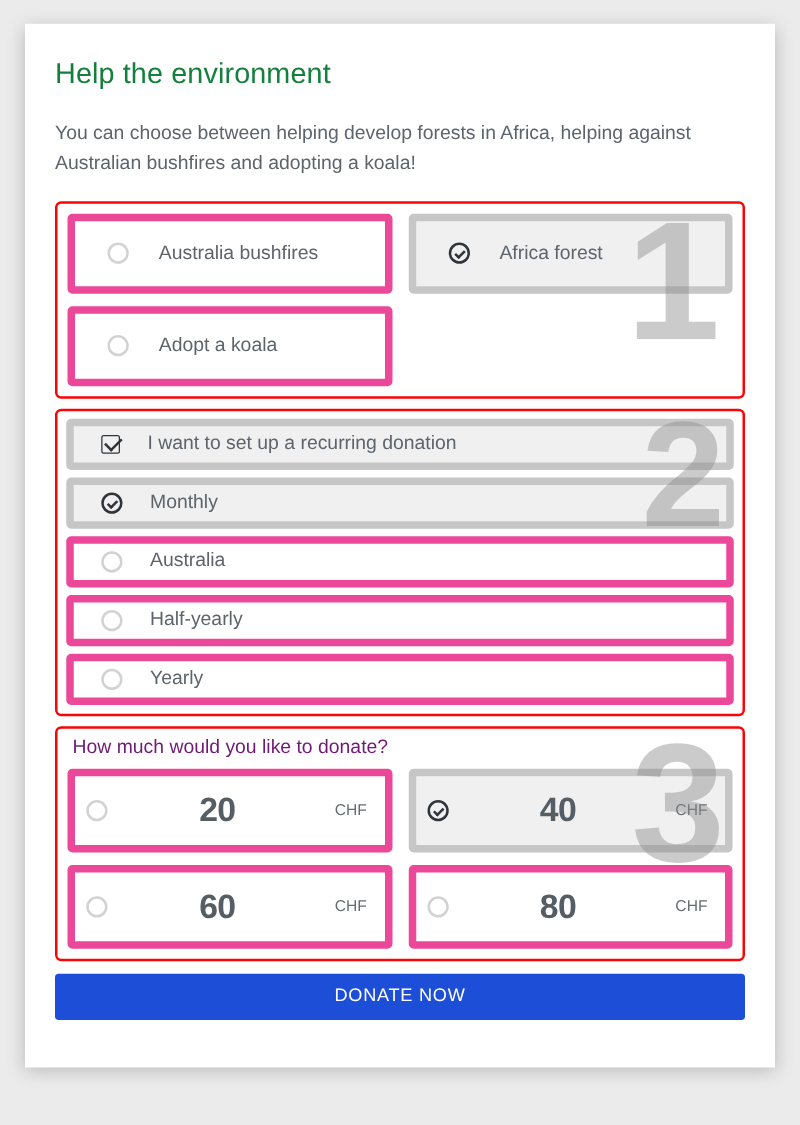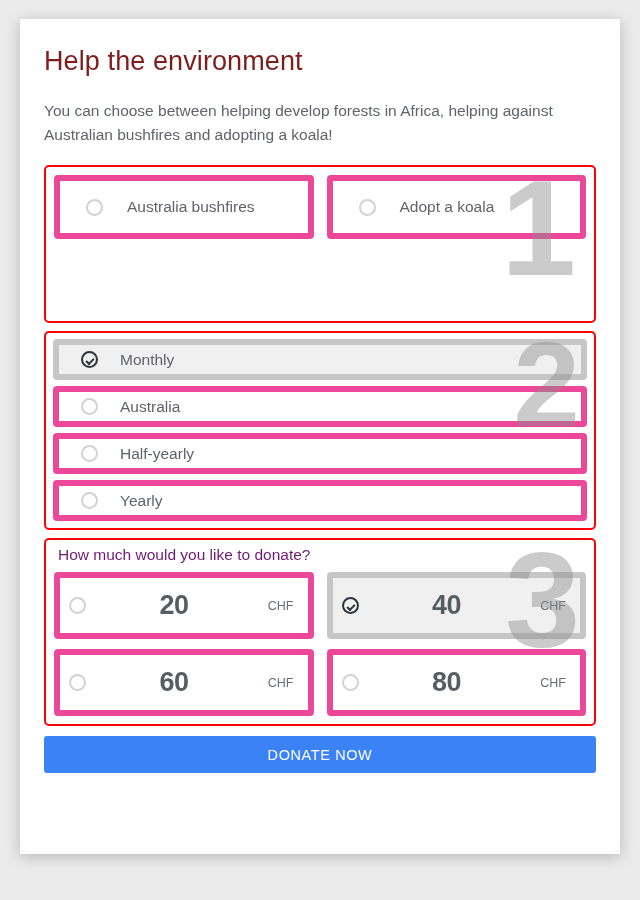--- a/index.html
+++ b/index.html
@@ -30,23 +30,23 @@
     background: #ffffff;
     box-shadow: 0 3px 14px rgba(0,0,0,0.22);
     box-sizing: border-box;
   }
 
   .card-inner {
     padding: 26px 24px 0 24px;
   }
 
   .page-title {
-    font-size: 27px;
+    font-size: 23px;
     font-weight: 400;
-    color: #7f1d1d;
+    color: #15803d;
     margin: 0 0 22px 0;
     line-height: 1.2;
     letter-spacing: 0.1px;
   }
 
   .page-desc {
     font-size: 15.5px;
     color: #5d646b;
     line-height: 1.55;
     margin: 0 0 18px 0;
@@ -197,21 +197,21 @@
     color: #666d74;
     flex: 0 0 auto;
   }
 
   
   .donate {
     display: block;
     width: 100%;
     margin-top: 10px;
     height: 37px;
-    background: #3b82f6;
+    background: #1d4ed8;
     border: none;
     border-radius: 3px;
     color: #ffffff;
     font-family: "Liberation Sans", sans-serif;
     font-size: 14.5px;
     letter-spacing: 0.6px;
     cursor: pointer;
   }
 </style>
 </head>
@@ -226,34 +226,42 @@
 
       <div class="annot" id="sec1">
         <div class="watermark" id="wm1">1</div>
         <div class="grid2">
 
           <div class="opt">
             <span class="radio"></span>
             <span class="opt-label">Australia bushfires</span>
           </div>
 
+          <div class="opt sel">
+            <span class="radio on"></span>
+            <span class="opt-label">Africa forest</span>
+          </div>
 
           <div class="opt">
             <span class="radio"></span>
             <span class="opt-label">Adopt a koala</span>
           </div>
 
           <div class="opt ghost"></div>
         </div>
       </div>
 
       <div class="annot" id="sec2">
         <div class="watermark" id="wm2">2</div>
         <div class="stack">
 
+          <div class="opt sel">
+            <span class="checkbox on"></span>
+            <span class="opt-label">I want to set up a recurring donation</span>
+          </div>
 
           <div class="opt sel">
             <span class="radio on"></span>
             <span class="opt-label">Monthly</span>
           </div>
 
           <div class="opt">
             <span class="radio"></span>
             <span class="opt-label">Australia</span>
           </div>

